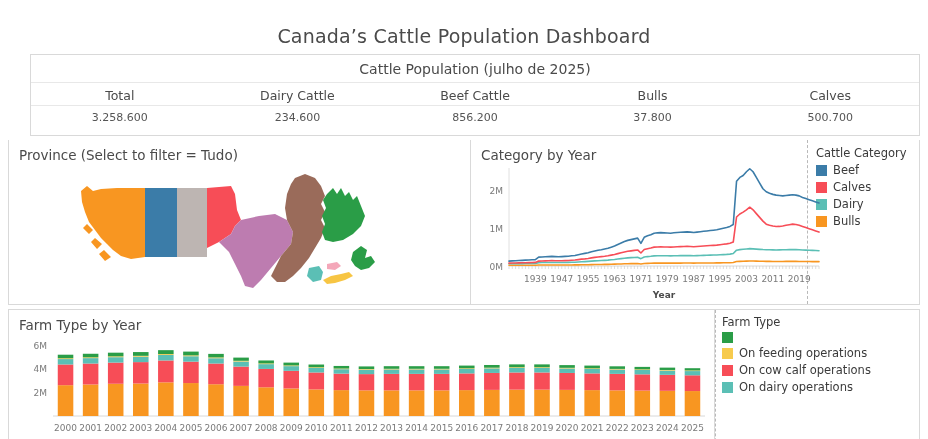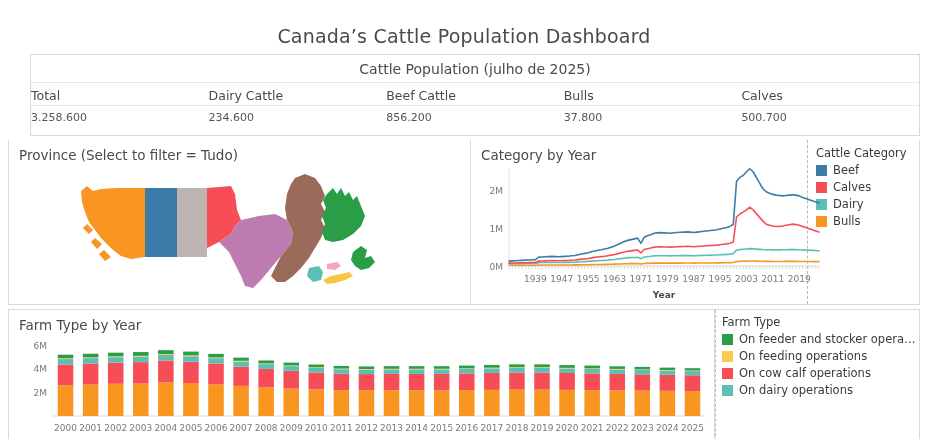--- a/index.html
+++ b/index.html
@@ -39,21 +39,21 @@
     font-size: 14px;
     color: #4a4a4a;
     padding: 6px 0 5px;
     border-bottom: 1px solid #e8e8e8;
   }
   .kpi-row {
     display: flex;
   }
   .kpi-cell {
     flex: 1;
-    text-align: left;
+    text-align: center;
     padding: 5px 0 2px;
   }
   .kpi-head-row .kpi-cell { font-size: 12.5px; color: #4a4a4a; }
   .kpi-val-row { border-top: 1px solid #e8e8e8; }
   .kpi-val-row .kpi-cell { font-size: 11px; color: #555; padding: 5px 0 4px; }
 
   
   .mid-row {
     display: flex;
     height: 165px;
@@ -547,21 +547,20 @@
           </g>
           <text x="683.4615384615385" y="99" text-anchor="middle" font-size="9" class="axis-text">2025</text>
           <text x="370" y="115" text-anchor="middle" font-size="9" class="axis-title">Year</text>
         </svg>
     </div>
     <div class="panel-farmlegend">
       <div class="legend-title">Farm Type</div>
       <div id="farm-legend">
           <div class="legend-item">
             <span class="legend-swatch" style="background: rgb(42, 157, 71);"></span>
-            <span class="legend-label">On feeder and stocker opera…</span>
           </div>
           <div class="legend-item">
             <span class="legend-swatch" style="background: rgb(247, 203, 78);"></span>
             <span class="legend-label">On feeding operations</span>
           </div>
           <div class="legend-item">
             <span class="legend-swatch" style="background: rgb(247, 77, 87);"></span>
             <span class="legend-label">On cow calf operations</span>
           </div>
           <div class="legend-item">

